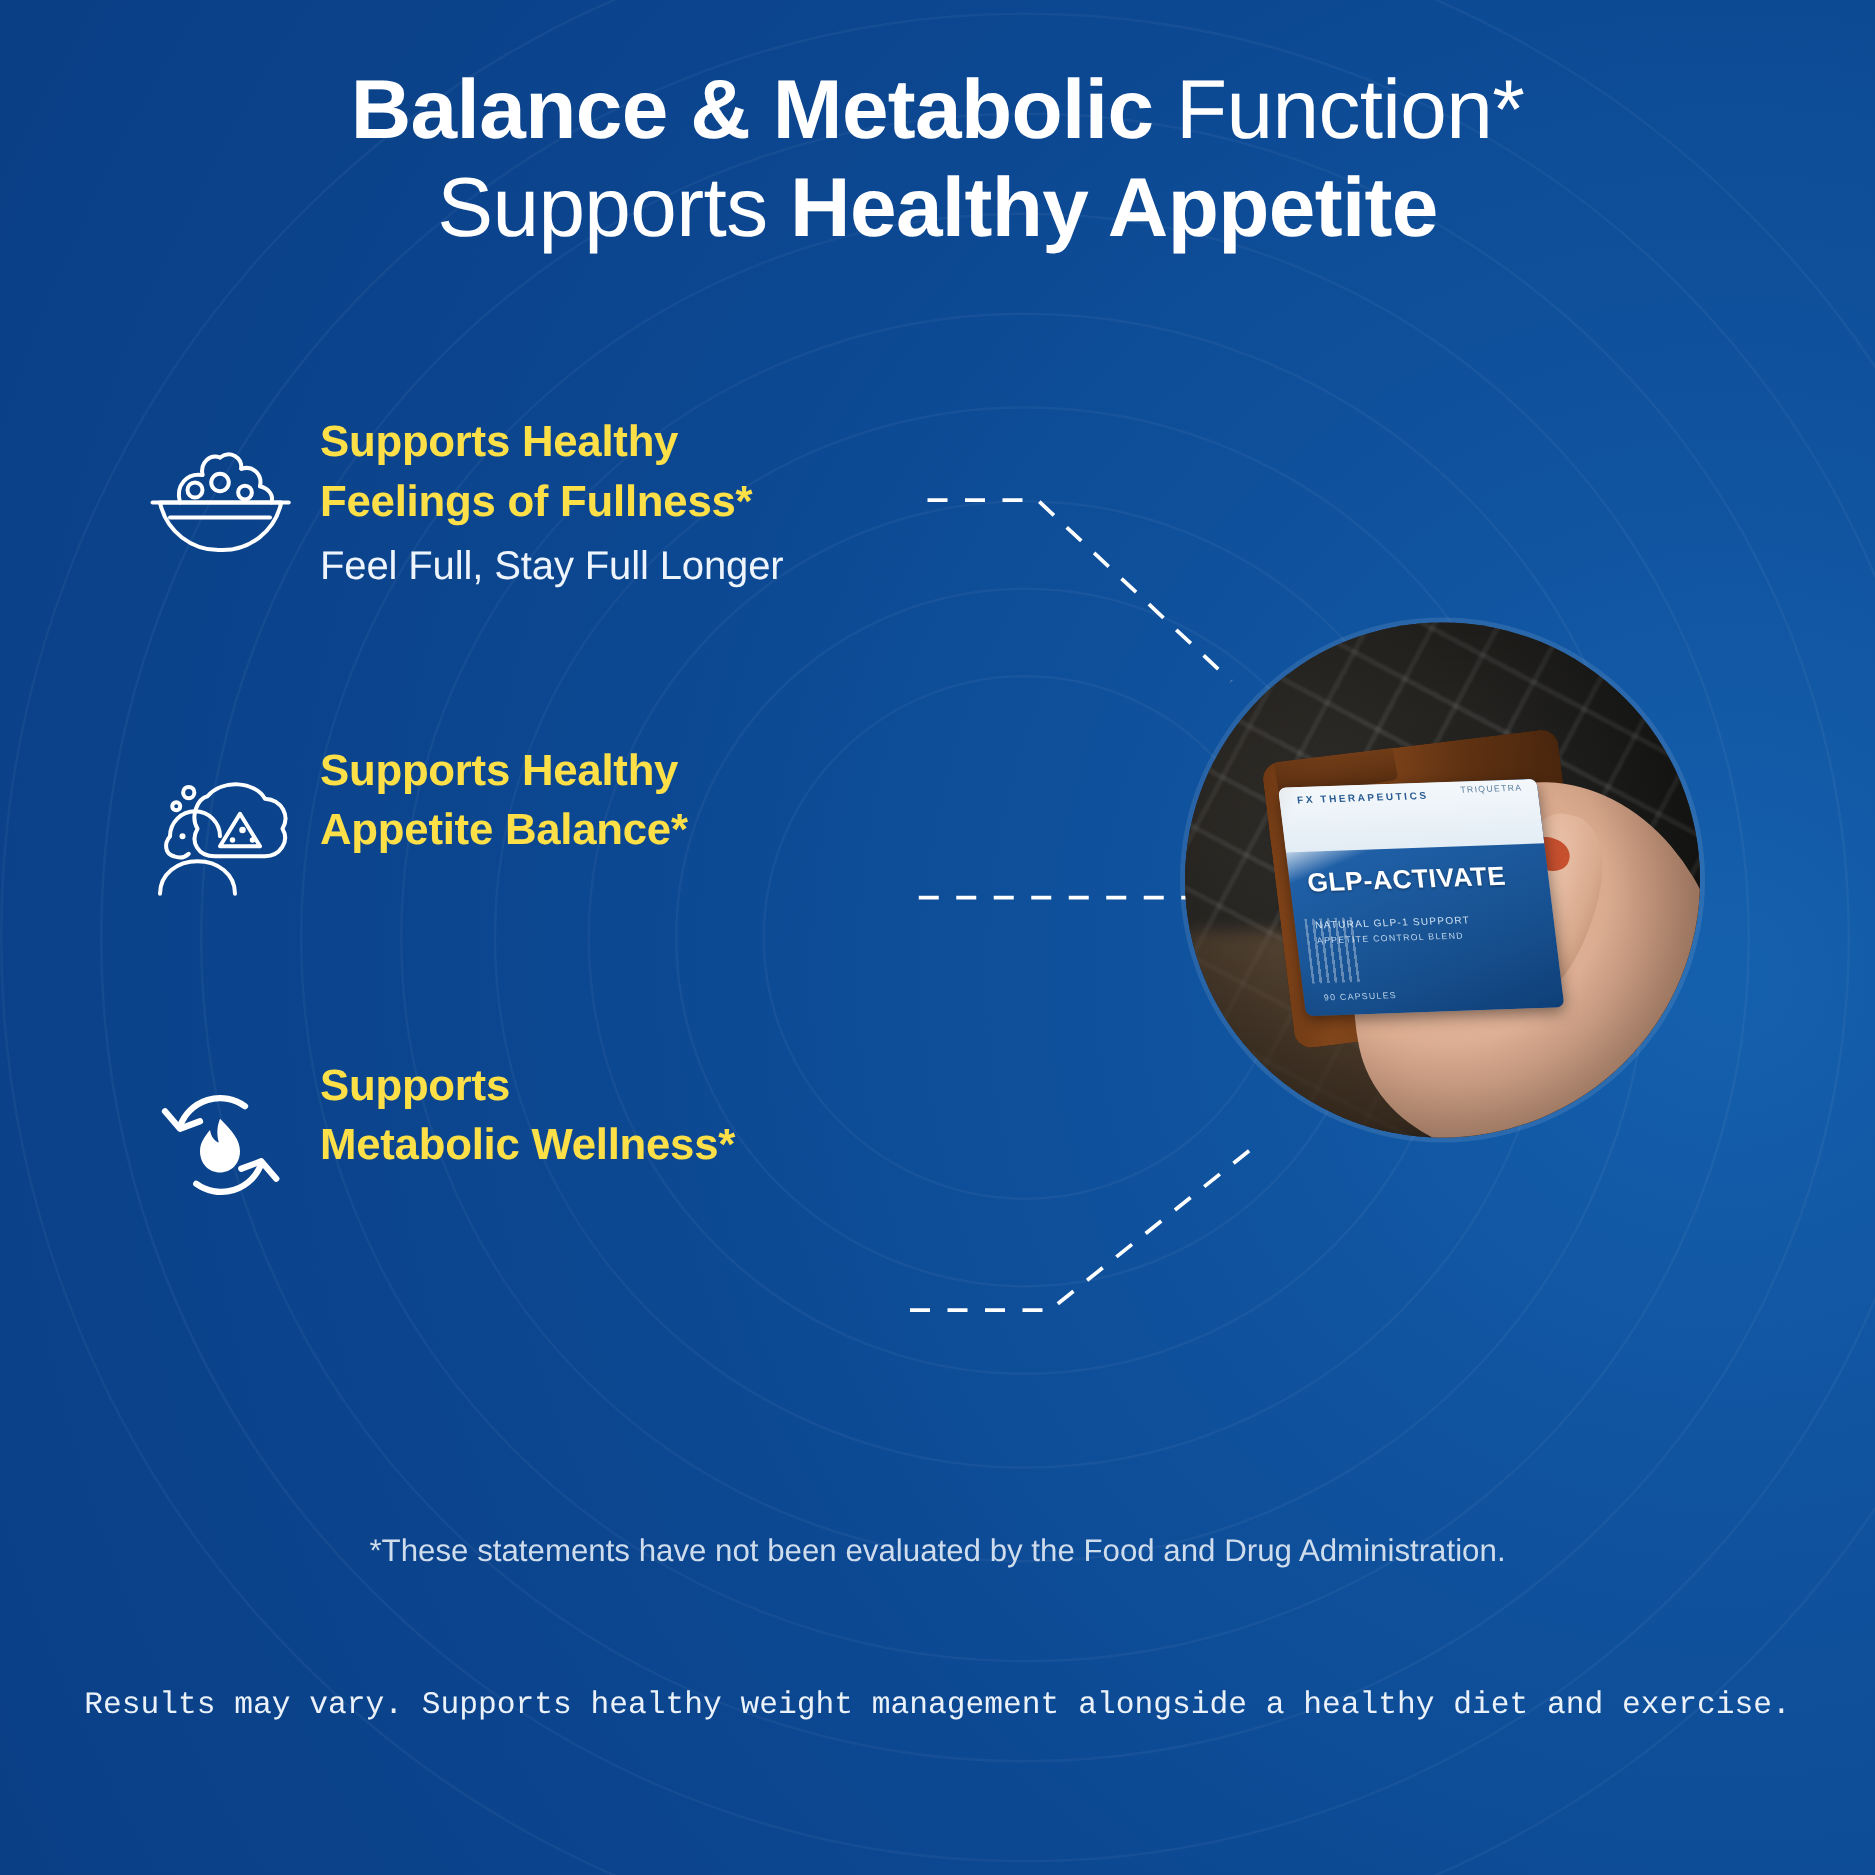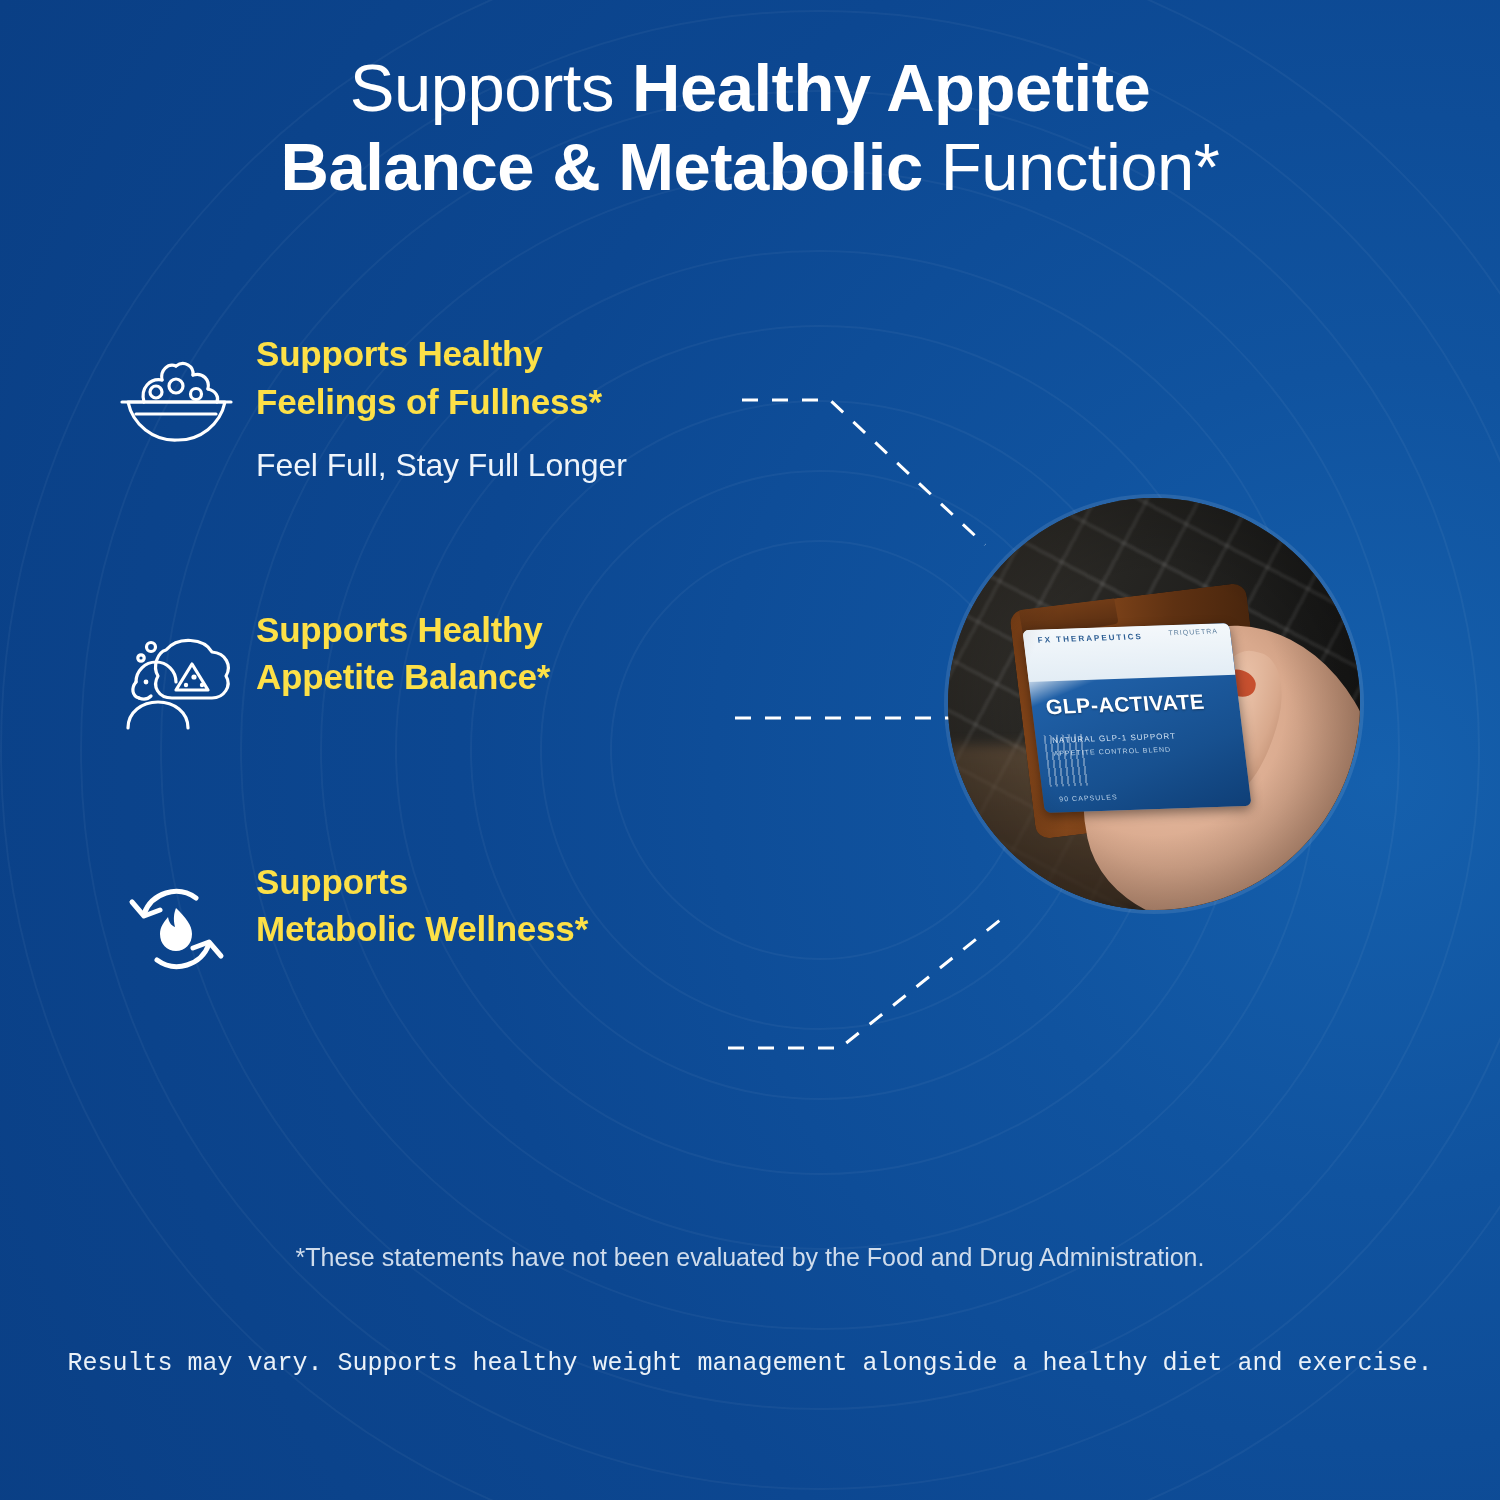--- a/index.html
+++ b/index.html
@@ -85,21 +85,21 @@
     font-size: 35px;
     line-height: 1.36;
     letter-spacing: -0.2px;
     white-space: pre-line;
   }
   .b-sub {
     color: #eef4fb;
     font-weight: 300;
     font-size: 32px;
     line-height: 1.36;
-    margin-top: 19px;
+    margin-top: 6px;
     letter-spacing: -0.1px;
     white-space: pre-line;
   }
 
   
   .photo {
     position: absolute;
     right: 140px;
     top: 498px;
     width: 412px;
@@ -236,21 +236,20 @@
   
   .fda {
     position: absolute;
     left: 0; right: 0;
     top: 1222px;
     text-align: center;
     color: #cfdcec;
     font-weight: 300;
     font-size: 25px;
     line-height: 1.55;
-    margin-top: 16px;
   }
   .results {
     position: absolute;
     left: 0; right: 0;
     top: 1340px;
     text-align: center;
     color: #eaf1f8;
     font-weight: 300;
     font-size: 25px;
     line-height: 1.9;
@@ -269,24 +268,24 @@
     <div class="ring" style="width:1000px;height:1000px;"></div>
     <div class="ring" style="width:1160px;height:1160px;"></div>
     <div class="ring" style="width:1320px;height:1320px;"></div>
     <div class="ring" style="width:1480px;height:1480px;"></div>
     <div class="ring" style="width:1640px;height:1640px;"></div>
   </div>
 </div>
 
 <h1 class="headline">
   <span class="line">
-    <span class="light">Supports </span><span class="bold">Healthy Appetite</span>
+    <span class="bold">Balance &amp; Metabolic</span><span class="light"> Function*</span>
   </span>
   <span class="line">
-    <span class="bold">Balance &amp; Metabolic</span><span class="light"> Function*</span>
+    <span class="light">Supports </span><span class="bold">Healthy Appetite</span>
   </span>
 </h1>
 
 <div class="benefits">
 
   <div class="benefit">
     <div class="b-icon">
       <svg width="125" height="105" viewBox="0 0 125 105" fill="none" stroke="#ffffff" stroke-width="3.2" stroke-linecap="round" stroke-linejoin="round">
         <path d="M14 58 h97 a48 48 0 0 1 -48 38 a48 48 0 0 1 -49 -38 z"></path>
         <path d="M8 58 h109"></path>

